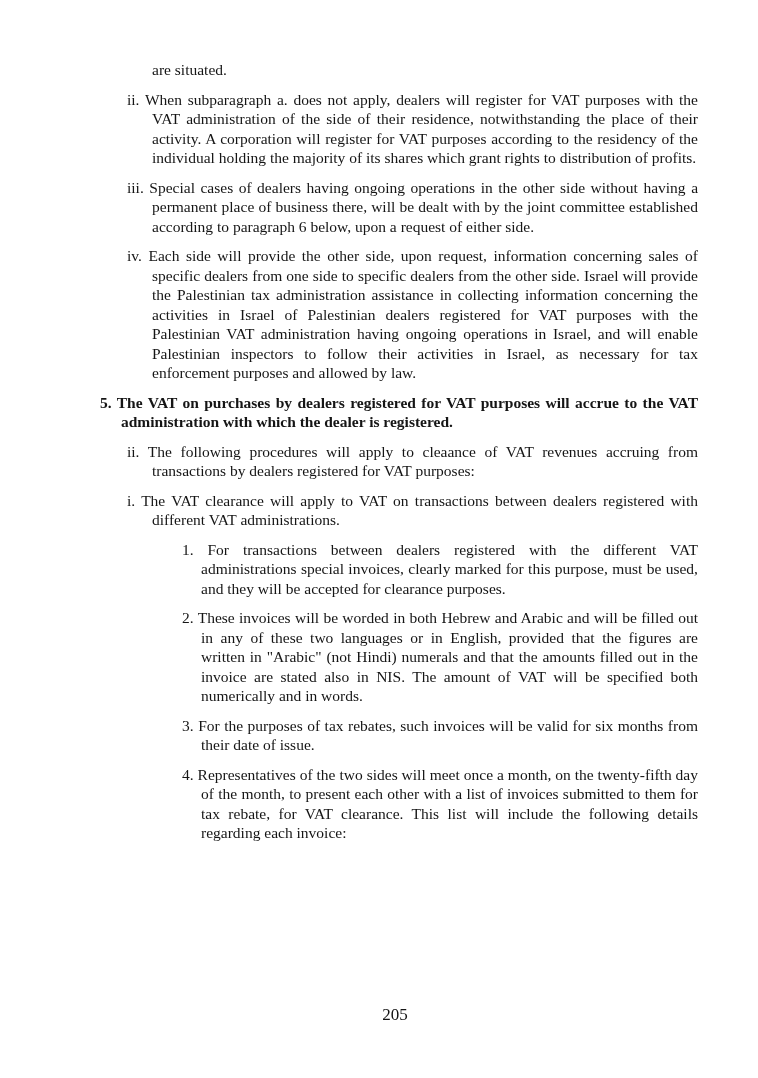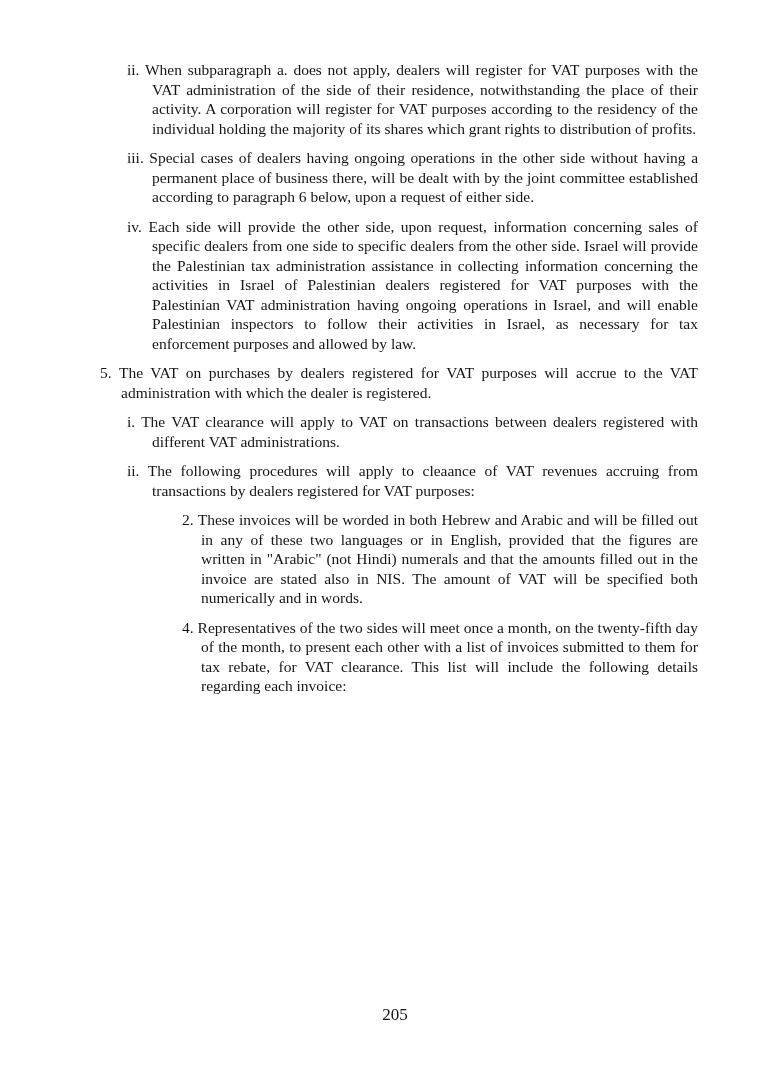--- a/index.html
+++ b/index.html
@@ -25,20 +25,21 @@
     text-align: justify;
     margin: 0 0 10px 0;
   }
   .para.cont {
     margin-left: 52px;
     text-align: left;
   }
   .para.main {
     padding-left: 21px;
     text-indent: -21px;
+    font-weight: bold;
   }
   .para.roman {
     padding-left: 52px;
     text-indent: -25px;
   }
   .para.num {
     padding-left: 101px;
     text-indent: -19px;
   }
   .label {
@@ -51,23 +52,26 @@
     width: 100%;
     text-align: center;
     font-size: 17px;
   }
 </style>
 </head>
 <body>
 
 <div class="page">
   <div id="doc-content">
+      <div class="para cont"><span>are situated.</span></div>
       <div class="para roman"><span class="label">ii.</span> <span>When subparagraph a. does not apply, dealers will register for VAT purposes with the VAT administration of the side of their residence, notwithstanding the place of their activity. A corporation will register for VAT purposes according to the residency of the individual holding the majority of its shares which grant rights to distribution of profits.</span></div>
       <div class="para roman"><span class="label">iii.</span> <span>Special cases of dealers having ongoing operations in the other side without having a permanent place of business there, will be dealt with by the joint committee established according to paragraph 6 below, upon a request of either side.</span></div>
       <div class="para roman"><span class="label">iv.</span> <span>Each side will provide the other side, upon request, information concerning sales of specific dealers from one side to specific dealers from the other side. Israel will provide the Palestinian tax administration assistance in collecting information concerning the activities in Israel of Palestinian dealers registered for VAT purposes with the Palestinian VAT administration having ongoing operations in Israel, and will enable Palestinian inspectors to follow their activities in Israel, as necessary for tax enforcement purposes and allowed by law.</span></div>
       <div class="para main"><span class="label">5.</span> <span>The VAT on purchases by dealers registered for VAT purposes will accrue to the VAT administration with which the dealer is registered.</span></div>
+      <div class="para roman"><span class="label">ii.</span> <span>The following procedures will apply to cleaance of VAT revenues accruing from transactions by dealers registered for VAT purposes:</span></div>
       <div class="para roman"><span class="label">i.</span> <span>The VAT clearance will apply to VAT on transactions between dealers registered with different VAT administrations.</span></div>
-      <div class="para roman"><span class="label">ii.</span> <span>The following procedures will apply to cleaance of VAT revenues accruing from transactions by dealers registered for VAT purposes:</span></div>
+      <div class="para num"><span class="label">1.</span> <span>For transactions between dealers registered with the different VAT administrations special invoices, clearly marked for this purpose, must be used, and they will be accepted for clearance purposes.</span></div>
       <div class="para num"><span class="label">2.</span> <span>These invoices will be worded in both Hebrew and Arabic and will be filled out in any of these two languages or in English, provided that the figures are written in "Arabic" (not Hindi) numerals and that the amounts filled out in the invoice are stated also in NIS. The amount of VAT will be specified both numerically and in words.</span></div>
+      <div class="para num"><span class="label">3.</span> <span>For the purposes of tax rebates, such invoices will be valid for six months from their date of issue.</span></div>
       <div class="para num"><span class="label">4.</span> <span>Representatives of the two sides will meet once a month, on the twenty-fifth day of the month, to present each other with a list of invoices submitted to them for tax rebate, for VAT clearance. This list will include the following details regarding each invoice:</span></div>
     </div>
   <div class="page-number">205</div>
 </div>
 
 </body></html>

